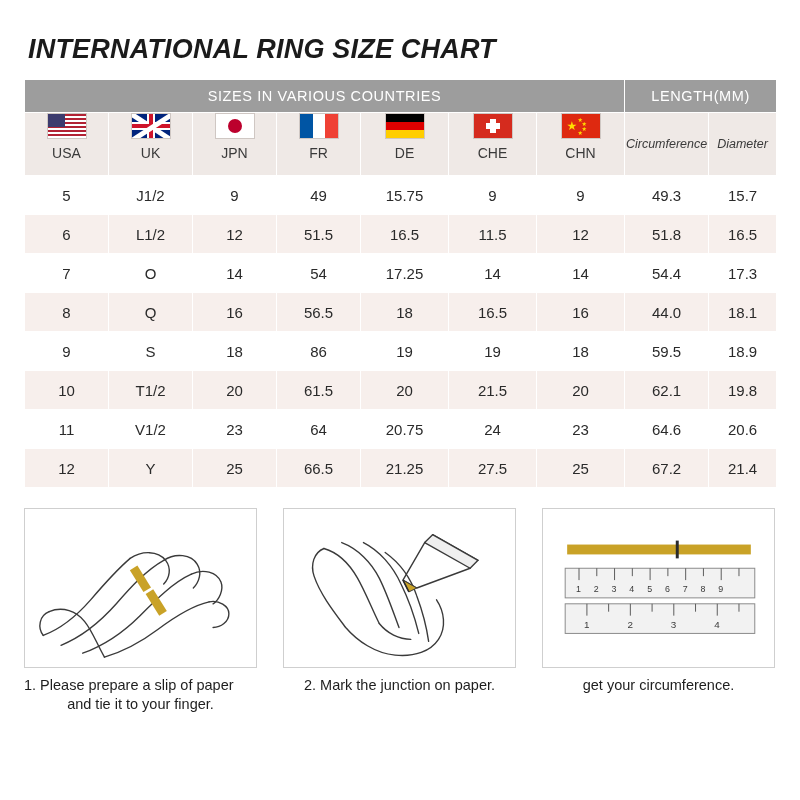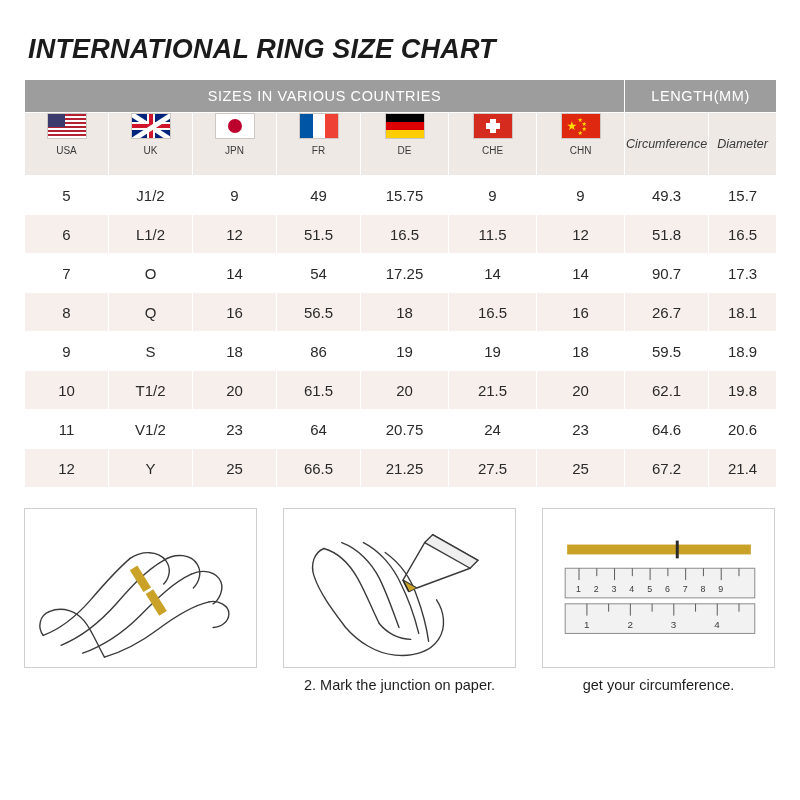--- a/index.html
+++ b/index.html
@@ -72,21 +72,21 @@
   .flag {
     width: 40px;
     height: 26px;
     border: 1px solid #cfc7c3;
     box-sizing: border-box;
     position: relative;
     overflow: hidden;
     background: #fff;
   }
   .code {
-    font-size: 10px;
+    font-size: 14px;
     color: #3a3a3a;
   }
   .lenlabel {
     font-size: 12.5px;
     color: #3a3a3a;
     text-align: center;
     font-style: italic;
   }
 
   
@@ -355,32 +355,32 @@
         <td>16.5</td>
       </tr>
       <tr class="data odd">
         <td>7</td>
         <td>O</td>
         <td>14</td>
         <td>54</td>
         <td>17.25</td>
         <td>14</td>
         <td>14</td>
-        <td>90.7</td>
+        <td>54.4</td>
         <td>17.3</td>
       </tr>
       <tr class="data even">
         <td>8</td>
         <td>Q</td>
         <td>16</td>
         <td>56.5</td>
         <td>18</td>
         <td>16.5</td>
         <td>16</td>
-        <td>26.7</td>
+        <td>44.0</td>
         <td>18.1</td>
       </tr>
       <tr class="data odd">
         <td>9</td>
         <td>S</td>
         <td>18</td>
         <td>86</td>
         <td>19</td>
         <td>19</td>
         <td>18</td>
@@ -438,20 +438,24 @@
             <path d="M168 66 C 180 60, 194 64, 198 74 C 201 82, 196 92, 190 96"></path>
             <path d="M186 94 C 196 92, 206 98, 206 106 C 206 114, 198 120, 190 120"></path>
             <path d="M18 128 C 12 120, 14 108, 24 104"></path>
             <path d="M24 104 C 38 98, 52 104, 60 114 C 68 124, 72 136, 80 150"></path>
           </g>
           <g>
             <rect x="112" y="58" width="9" height="26" fill="#c9a227" transform="rotate(-32 116 71)"></rect>
             <rect x="128" y="82" width="9" height="26" fill="#c9a227" transform="rotate(-32 132 95)"></rect>
           </g>
         </svg>
+      </div>
+      <div class="step-cap step1-cap">
+        <span>1. Please prepare a slip of paper</span>
+        <span class="l2" style="text-align:center;display:block;">and tie it to your finger.</span>
       </div>
     </div>
 
     <div class="step">
       <div class="step-img">
         <svg viewBox="0 0 233 160" width="231" height="158">
           <g fill="none" stroke="#3a3a3a" stroke-width="1.4" stroke-linecap="round" stroke-linejoin="round">
             <path d="M40 40 C 54 44, 66 56, 74 70 C 82 84, 88 100, 96 116"></path>
             <path d="M58 34 C 74 40, 88 54, 96 70 C 104 86, 110 104, 116 120"></path>
             <path d="M80 34 C 96 42, 110 58, 118 76 C 126 92, 132 110, 136 126"></path>

